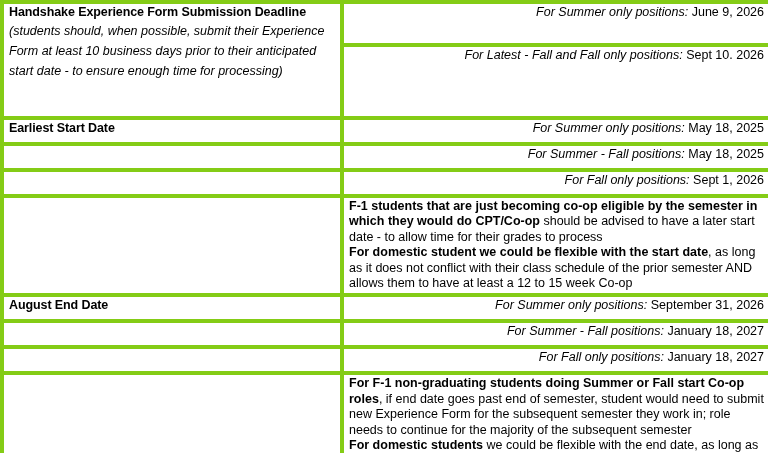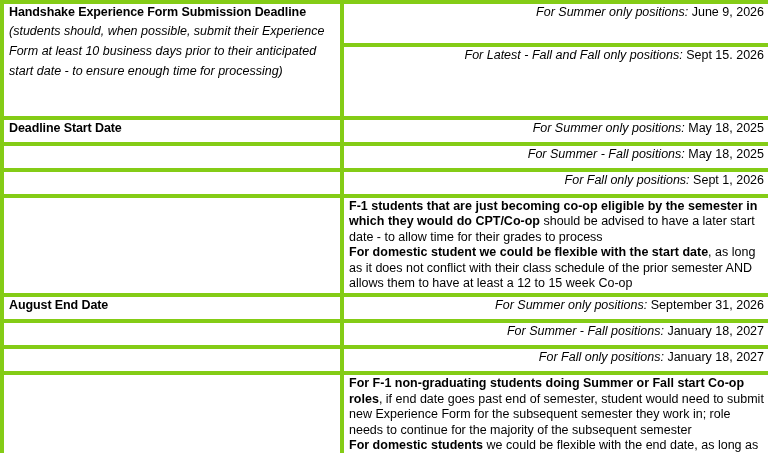--- a/index.html
+++ b/index.html
@@ -109,27 +109,27 @@
           <span class="hdr">Handshake Experience Form Submission Deadline</span>
           <span class="sub-italic">(students should, when possible, submit their Experience Form at least 10 business days prior to their anticipated start date - to ensure enough time for processing)</span>
         </td>
         <td class="cell-right r-tall1">
           <span class="date-line"><span>For Summer only positions:</span> <span class="dval">June 9, 2026</span></span>
         </td>
       </tr>
 
       <tr>
         <td class="cell-right r-tall2">
-          <span class="date-line"><span>For Latest - Fall and Fall only positions:</span> <span class="dval">Sept 15. 2026</span></span>
+          <span class="date-line"><span>For Latest - Fall and Fall only positions:</span> <span class="dval">Sept 10. 2026</span></span>
         </td>
       </tr>
 
       <tr>
         <td class="cell-left r-std">
-          <span class="hdr">Deadline Start Date</span>
+          <span class="hdr">Earliest Start Date</span>
         </td>
         <td class="cell-right r-std">
           <span class="date-line"><span>For Summer only positions:</span> <span class="dval">May 18, 2025</span></span>
         </td>
       </tr>
 
       <tr>
         <td class="cell-left r-std empty-cell"></td>
         <td class="cell-right r-std">
           <span class="date-line"><span>For Summer - Fall positions:</span> <span class="dval">May 18, 2025</span></span>

